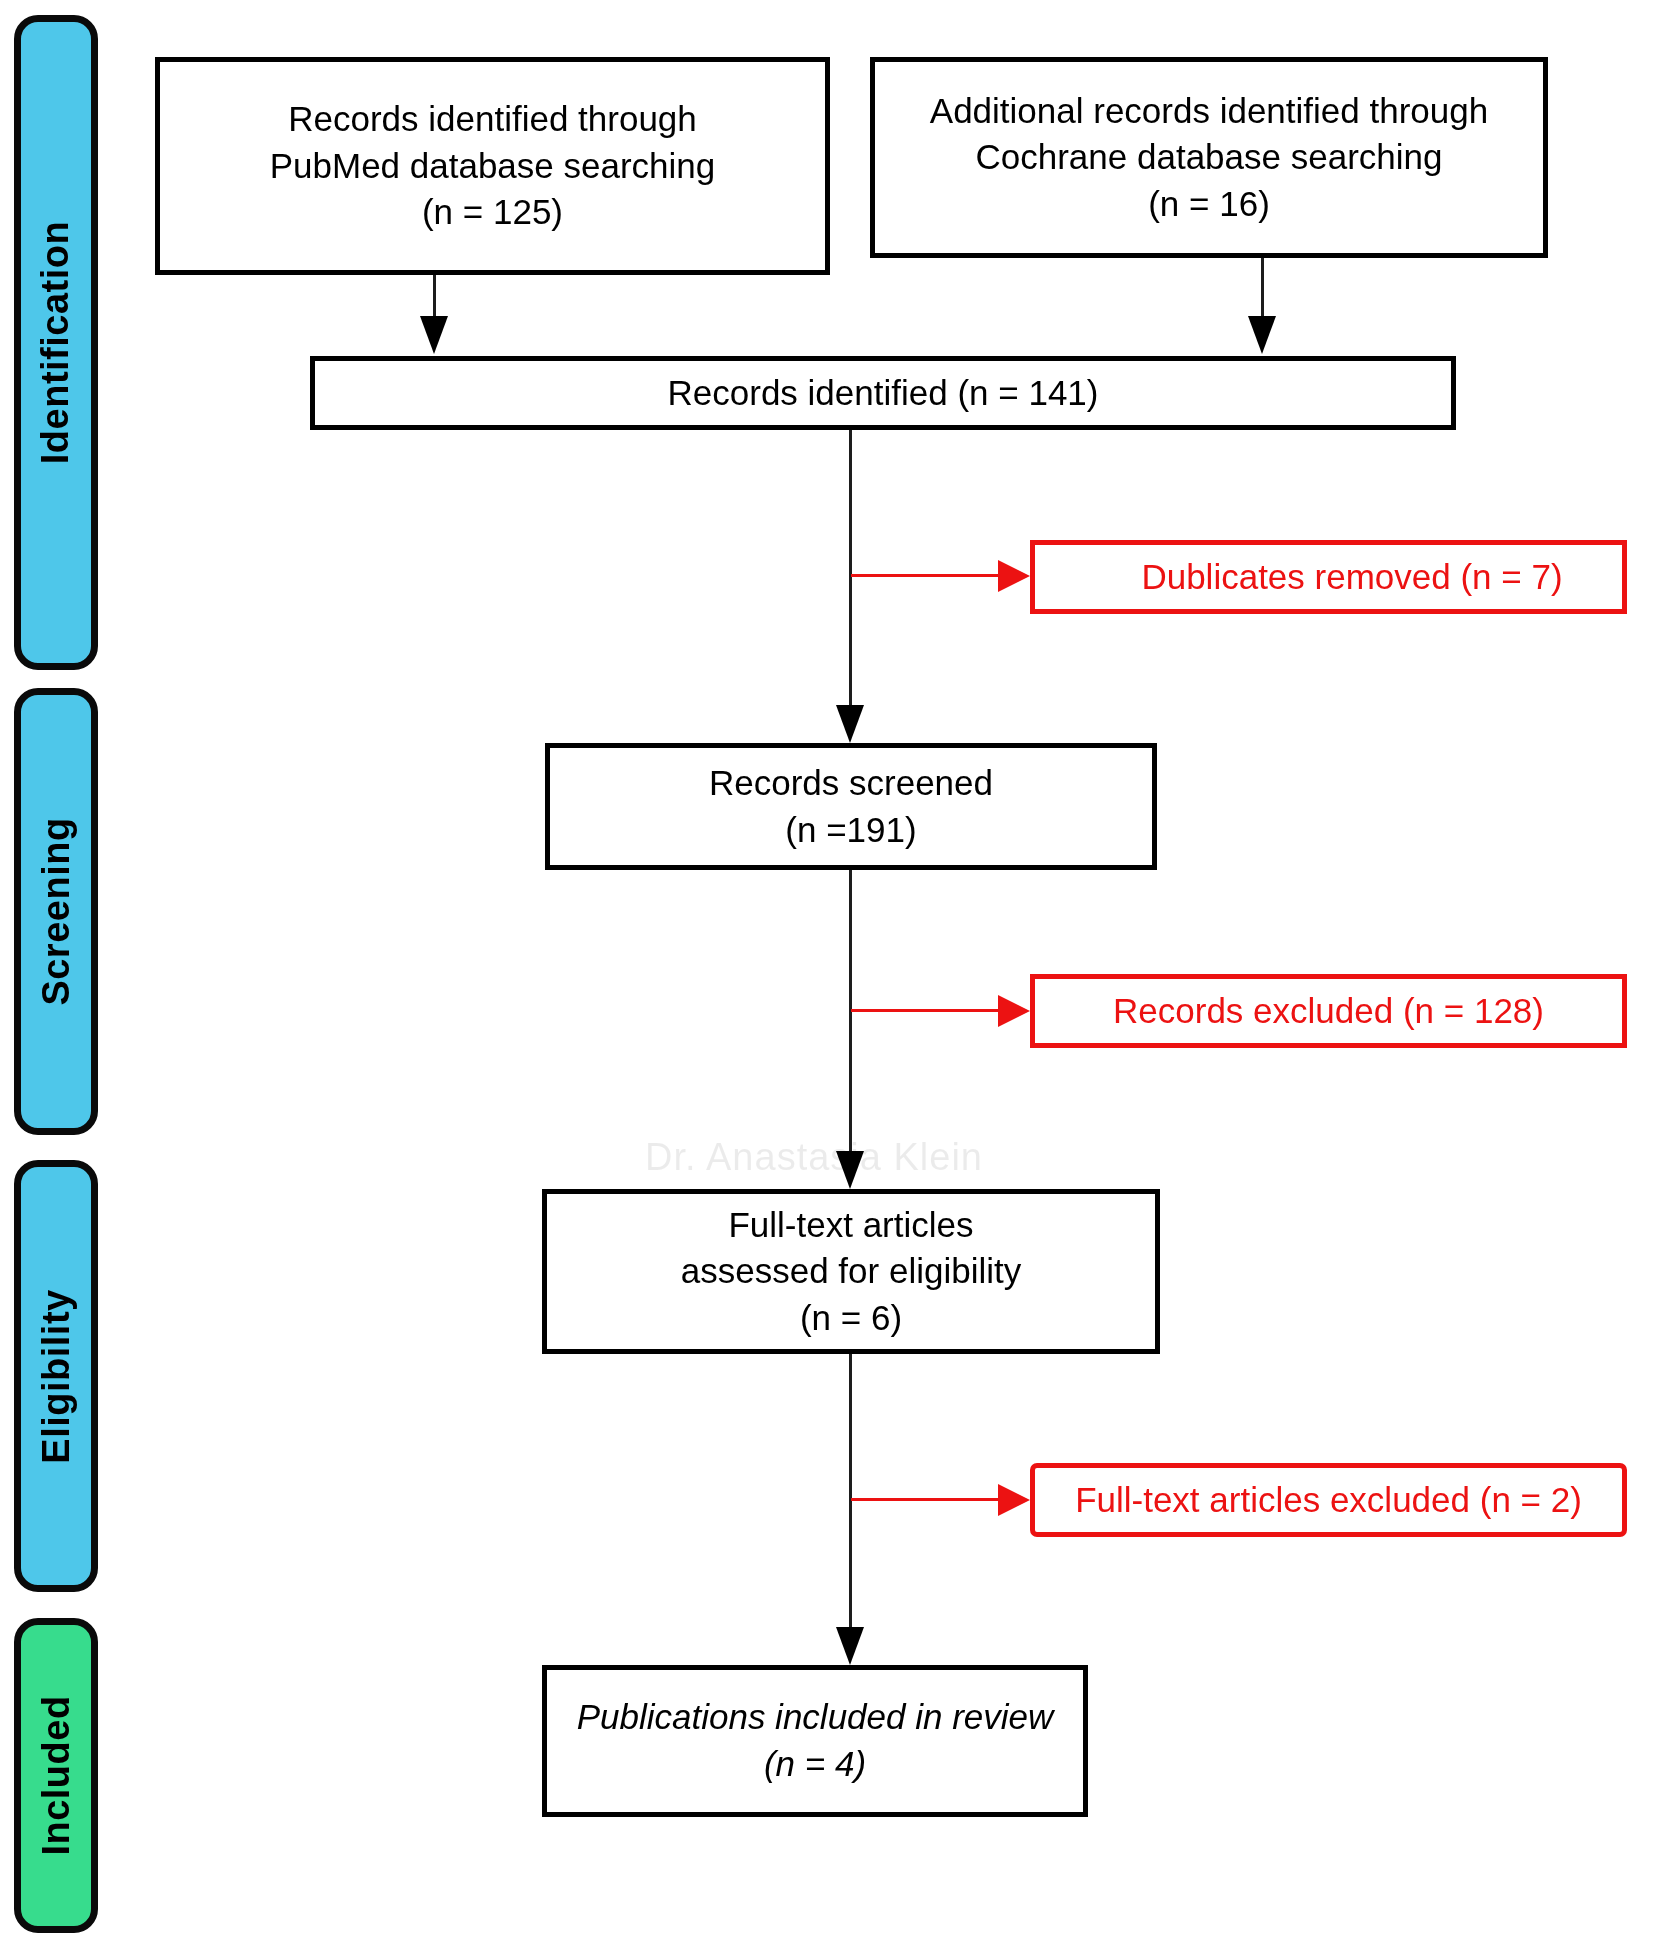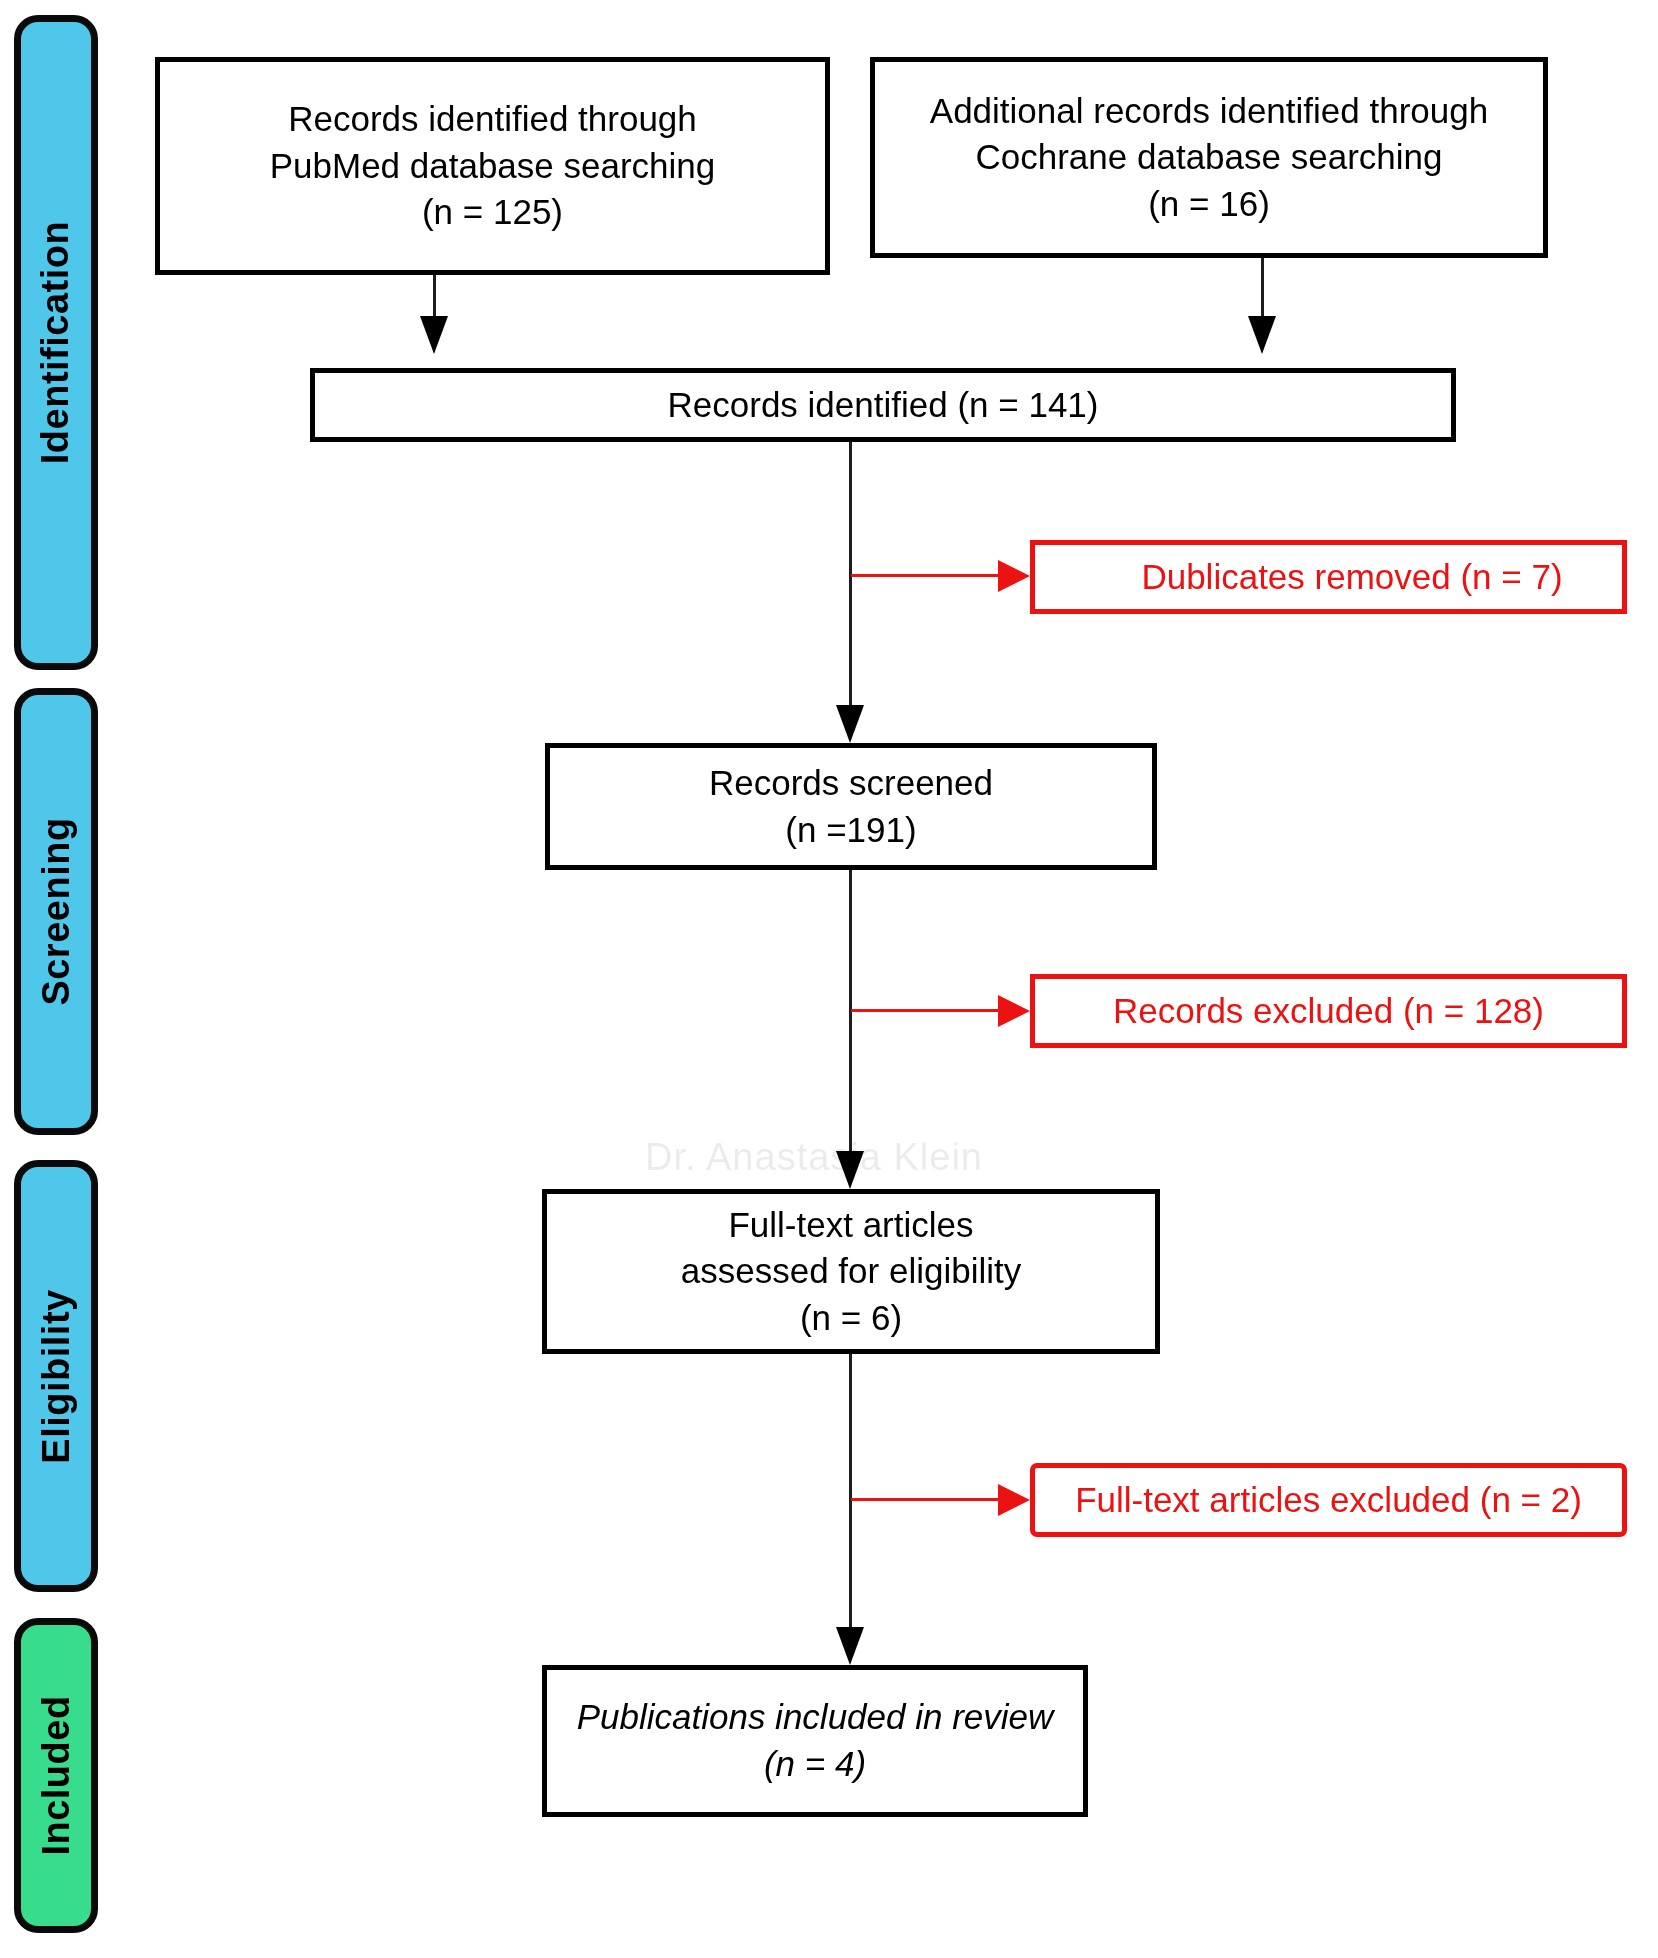--- a/index.html
+++ b/index.html
@@ -100,21 +100,21 @@
   }
 
   
   #band-identification { top: 15px;   height: 655px; }
   #band-screening      { top: 688px;  height: 447px; }
   #band-eligibility    { top: 1160px; height: 432px; }
   #band-included       { top: 1618px; height: 315px; }
 
   #box-pubmed      { left: 155px;  top: 57px;   width: 675px;  height: 218px; }
   #box-cochrane    { left: 862px;  top: 57px;   width: 678px;  height: 201px; margin-left: 8px; }
-  #box-identified  { left: 310px;  top: 356px;  width: 1146px; height: 74px; margin-top: 12px; }
+  #box-identified  { left: 310px;  top: 356px;  width: 1146px; height: 74px; }
   #box-duplicates  { left: 1030px; top: 540px;  width: 597px;  height: 74px; padding-left: 47px; }
   #box-screened    { left: 545px;  top: 743px;  width: 612px;  height: 127px; }
   #box-excluded    { left: 1030px; top: 974px;  width: 597px;  height: 74px; }
   #box-fulltext    { left: 542px;  top: 1189px; width: 618px;  height: 165px; }
   #box-ftexcluded  { left: 1030px; top: 1463px; width: 597px;  height: 74px; border-radius: 7px; }
   #box-publications{ left: 542px;  top: 1665px; width: 546px;  height: 152px; font-style: italic; }
 
   #line-pubmed-down     { left: 433px;  top: 258px;  height: 60px; }
   #head-pubmed-down     { left: 420px;  top: 316px; }
   #line-cochrane-down   { left: 1261px; top: 258px;  height: 60px; }

